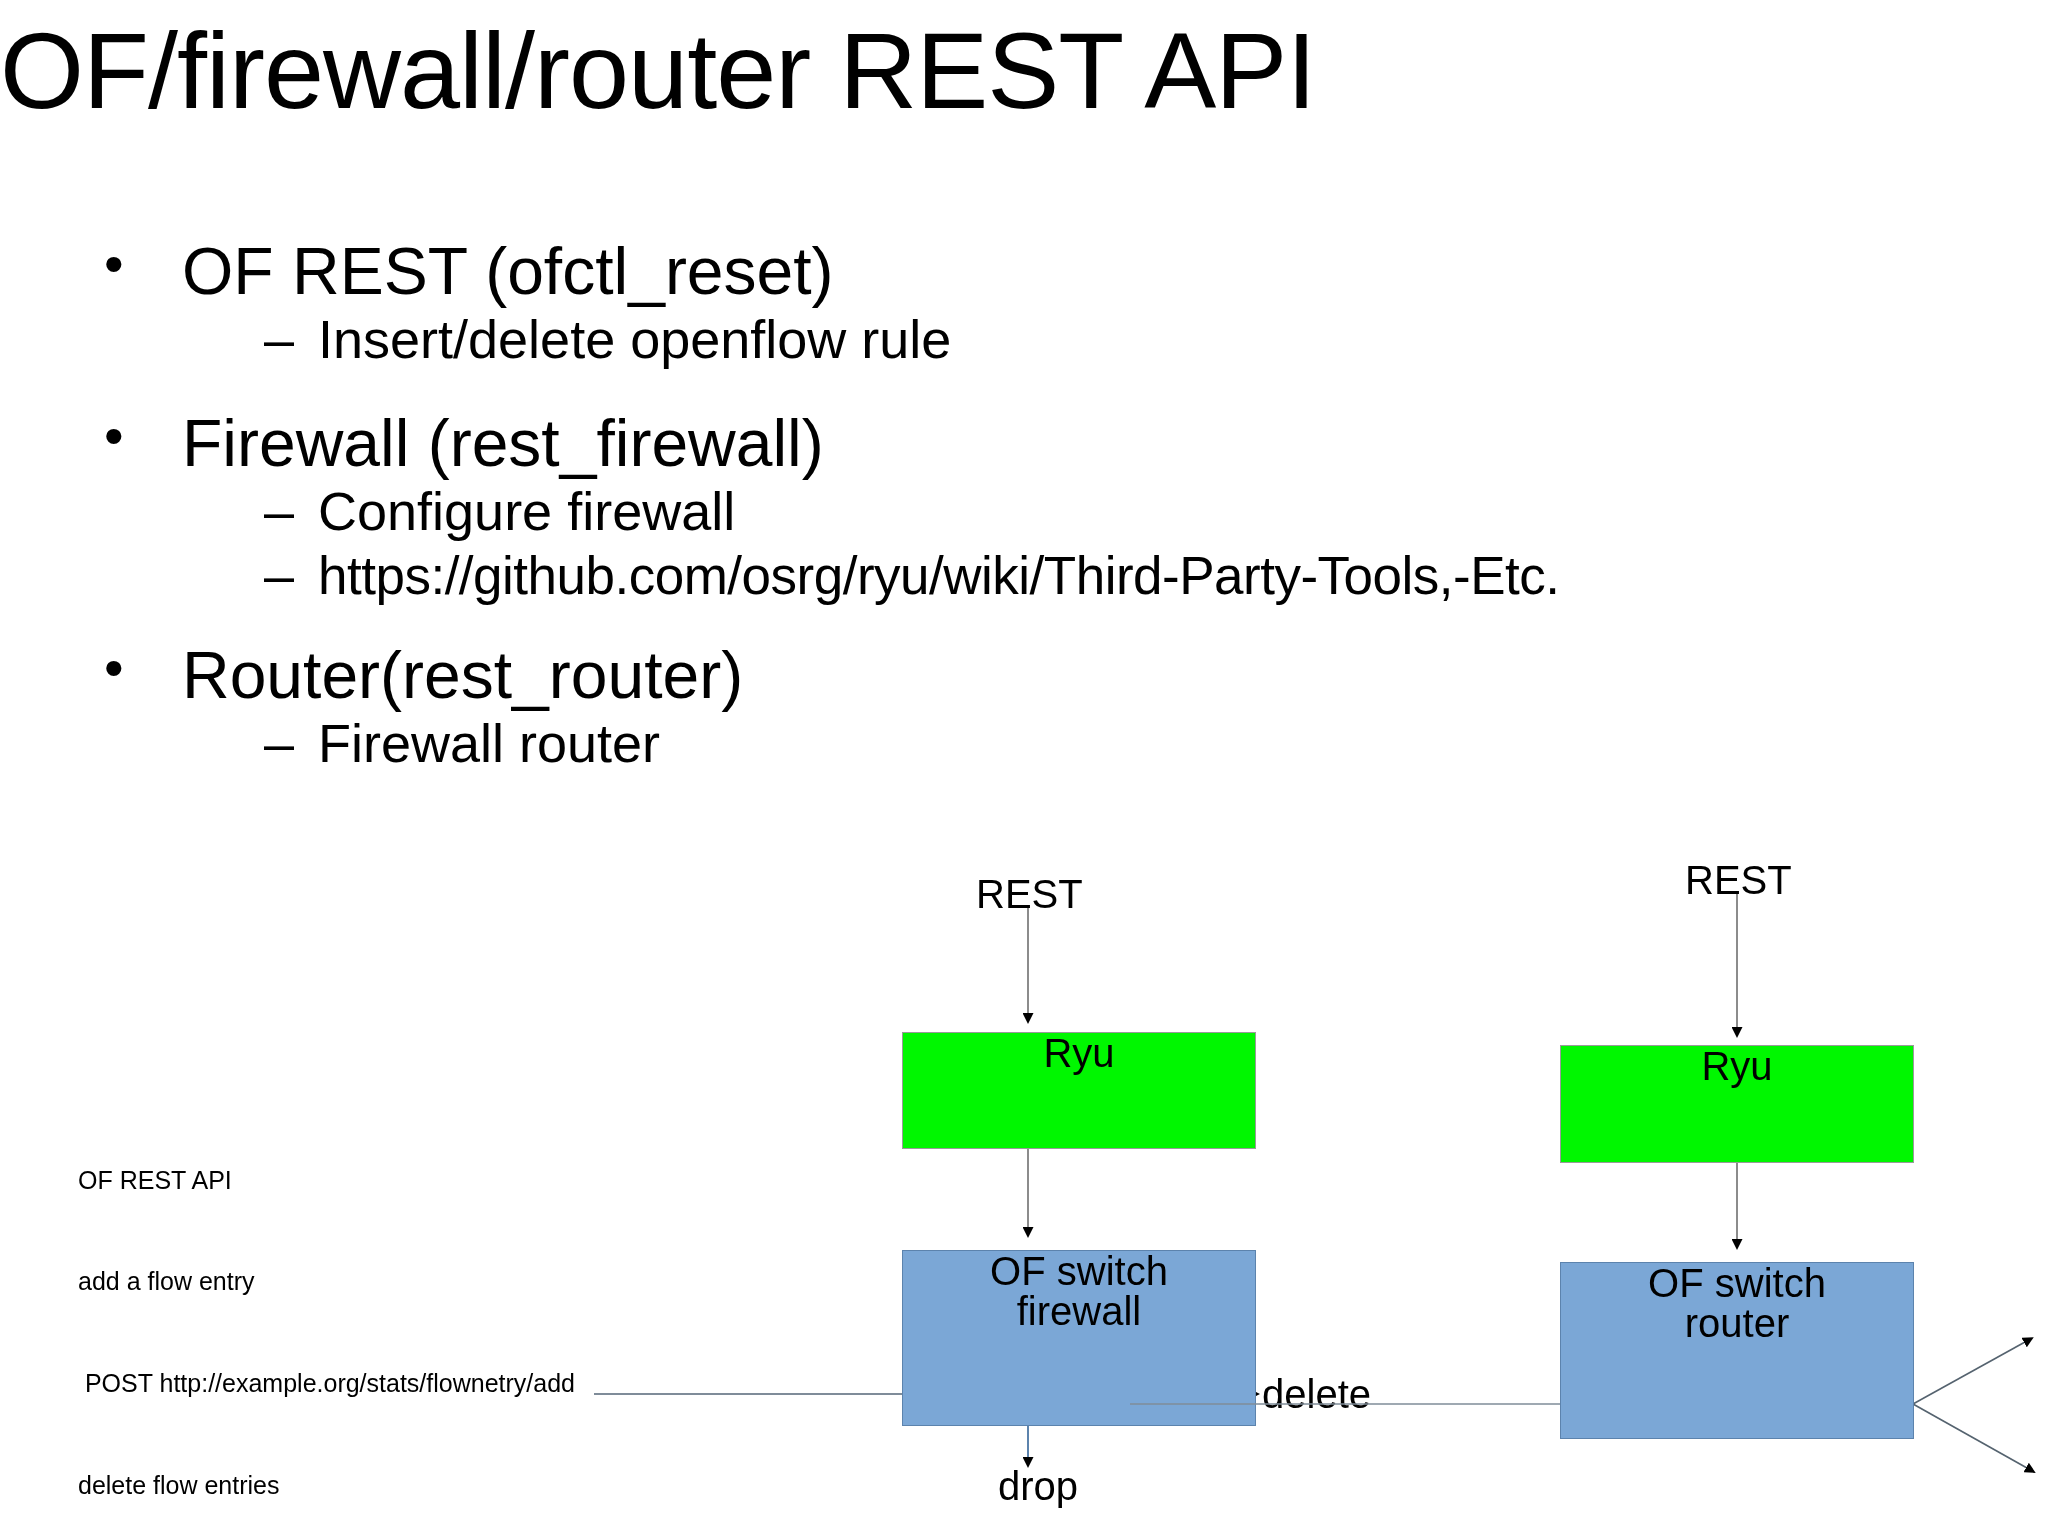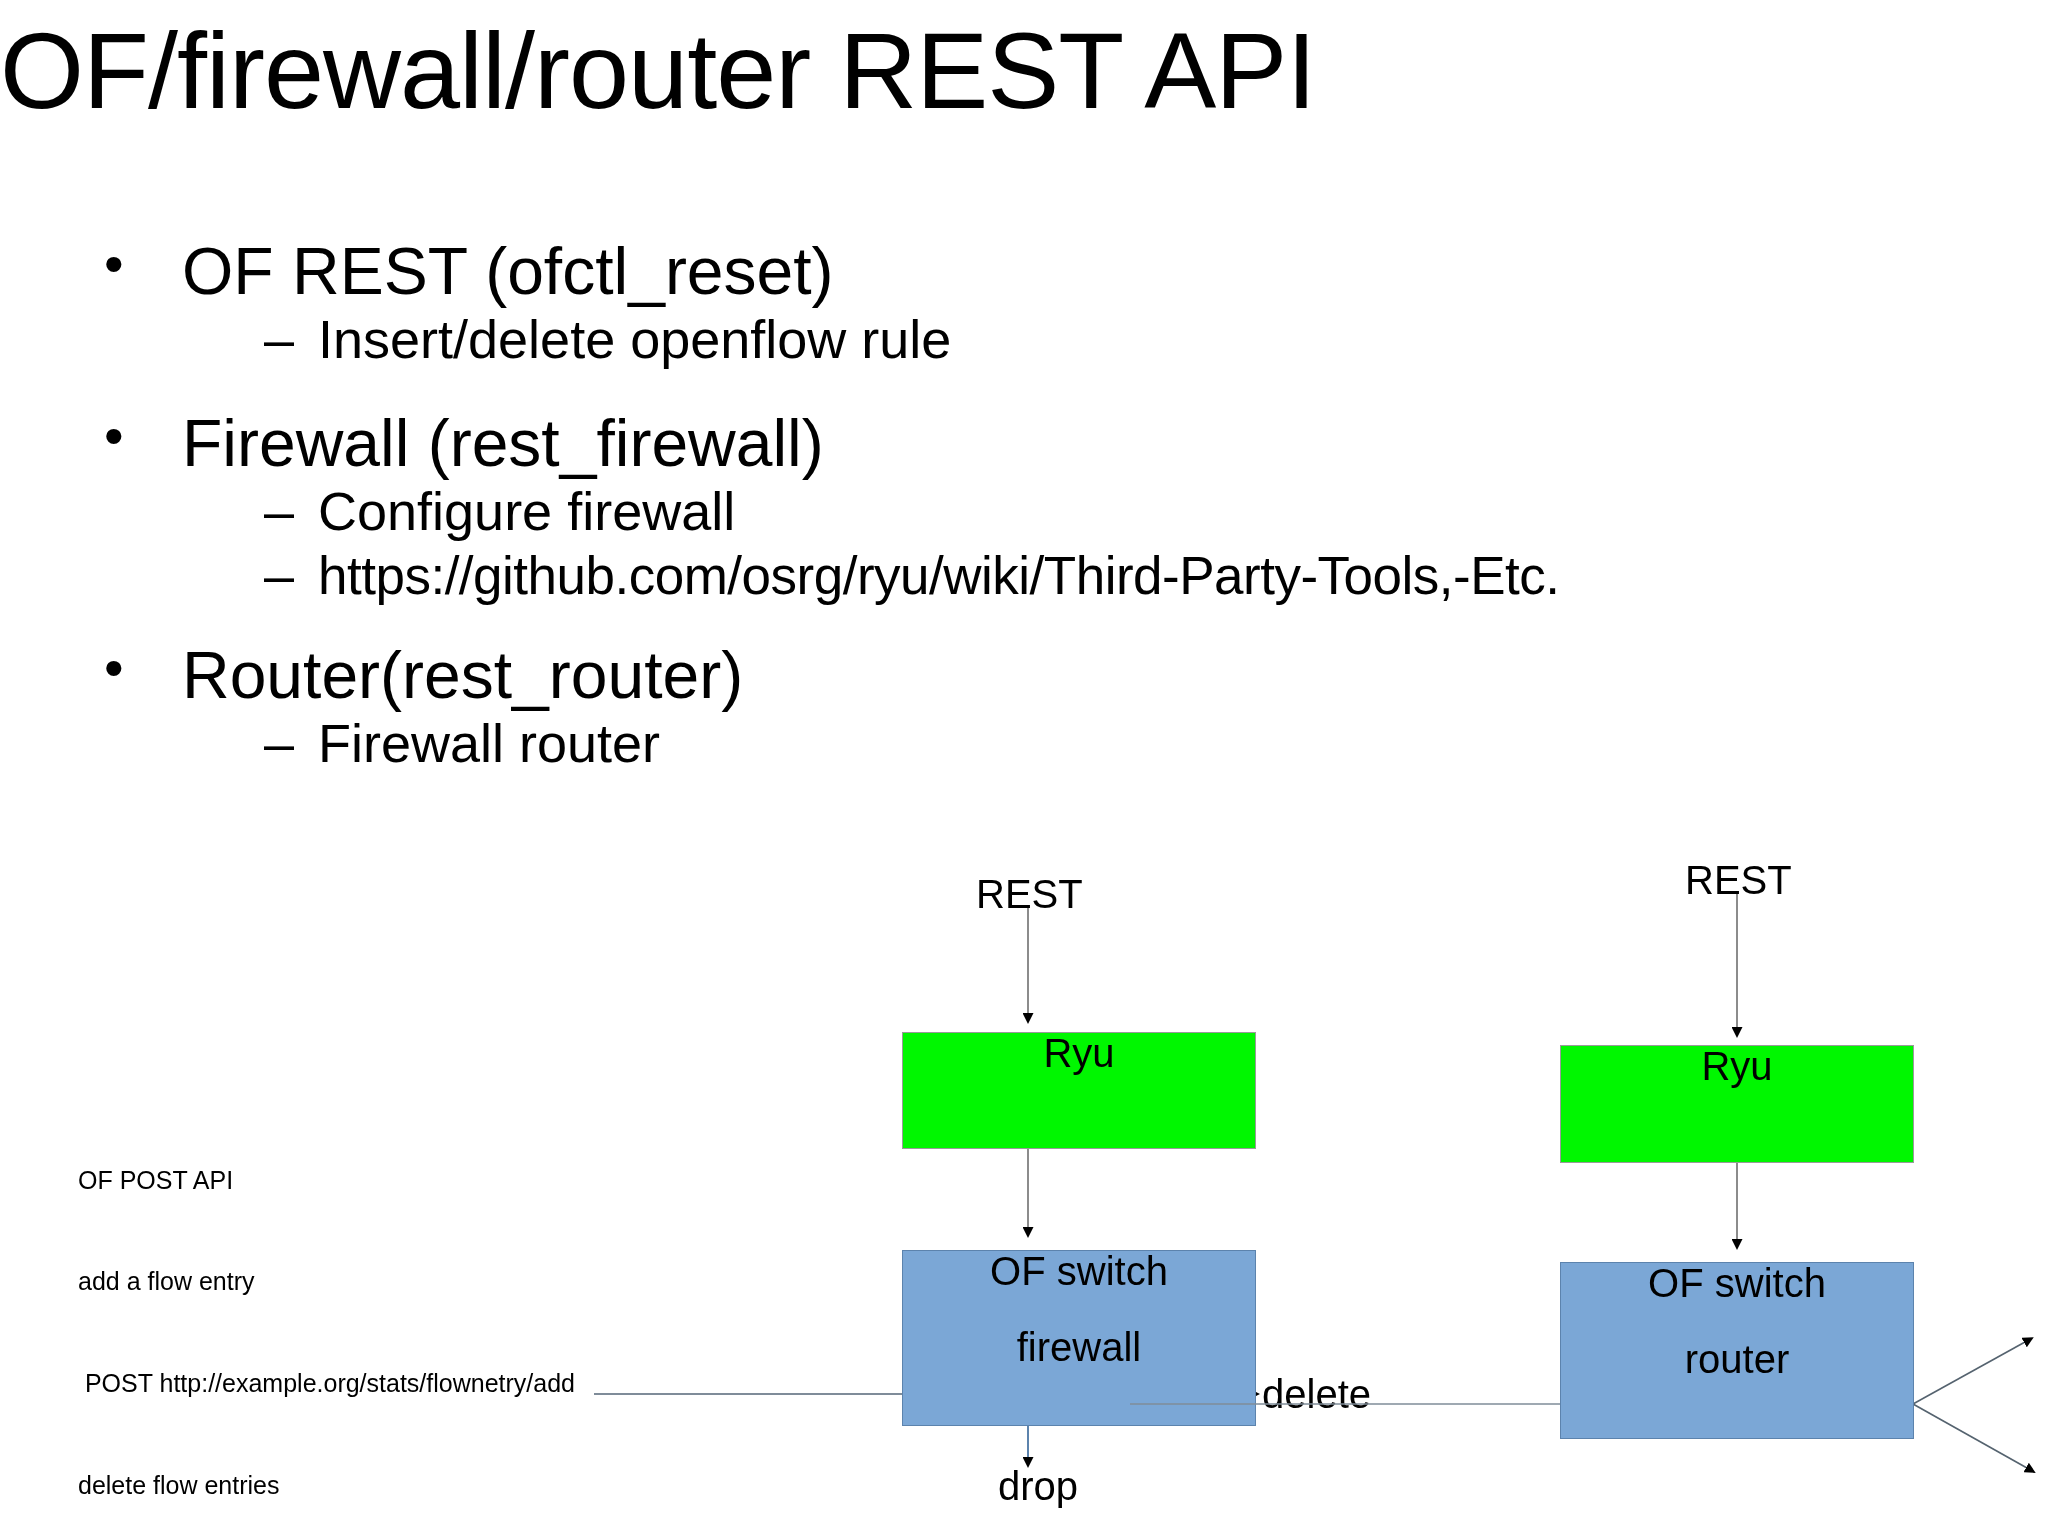--- a/index.html
+++ b/index.html
@@ -86,21 +86,21 @@
   .box {
     position: absolute;
     box-sizing: border-box;
     border: 1px solid #9a9a9a;
     display: flex;
     flex-direction: column;
     align-items: center;
     justify-content: flex-start;
   }
   .box-green { background: #00f700; }
-  .box-blue  { background: #7ba7d6; border-color: #5c83ad; gap: 36px; }
+  .box-blue  { background: #7ba7d6; border-color: #5c83ad; }
   .box-line {
     font-size: 40px;
     line-height: 1.0;
     color: #000;
   }
   .box-line + .box-line { }
 
   .lbl-rest {
     position: absolute;
     font-size: 40px;
@@ -156,21 +156,21 @@
     </div>
 
     <div class="lvl2">
       <span class="marker">–</span>
       <span>Firewall router</span>
     </div>
 
   </div>
 
   <div id="rest-note">
-    <div>OF POST API</div>
+    <div>OF REST API</div>
     <div>add a flow entry</div>
     <div> POST http://example.org/stats/flownetry/add</div>
     <div>delete flow entries</div>
     
     
     
   </div>
 
   <div class="diagram" id="firewall-diagram" style="left:780px; top:880px; width:560px; height:655px;">
 

